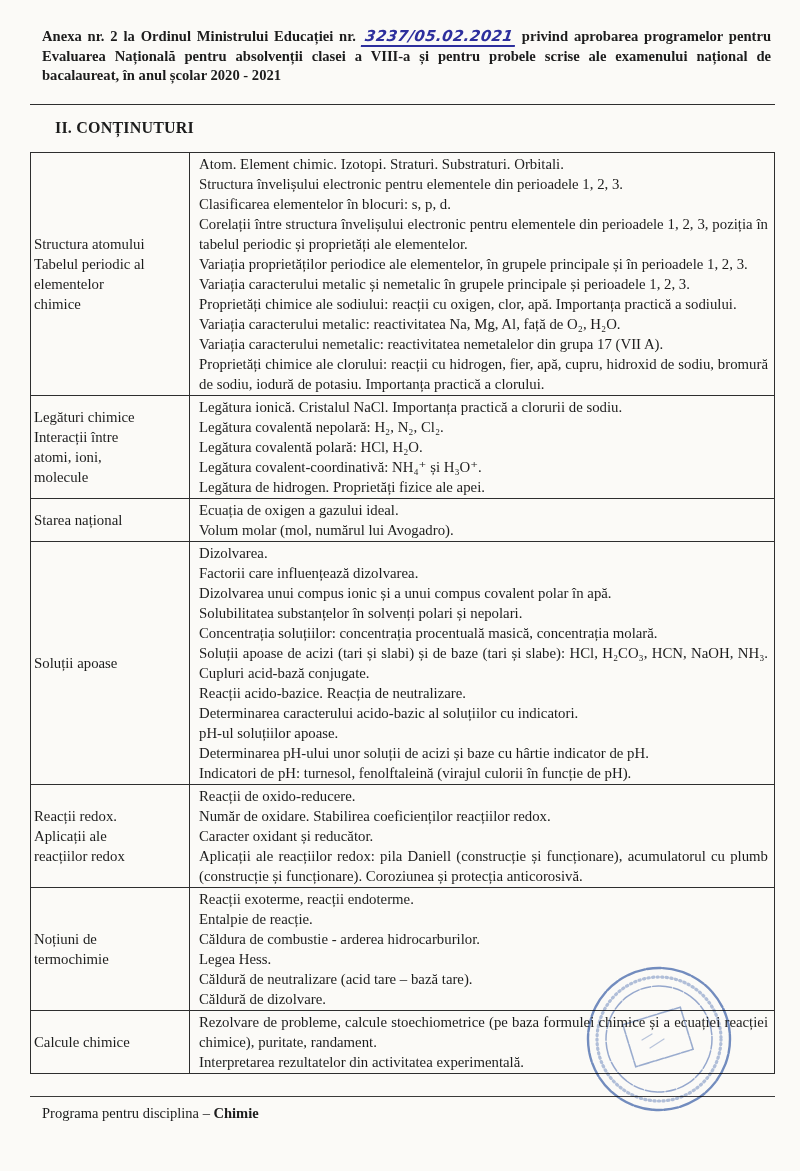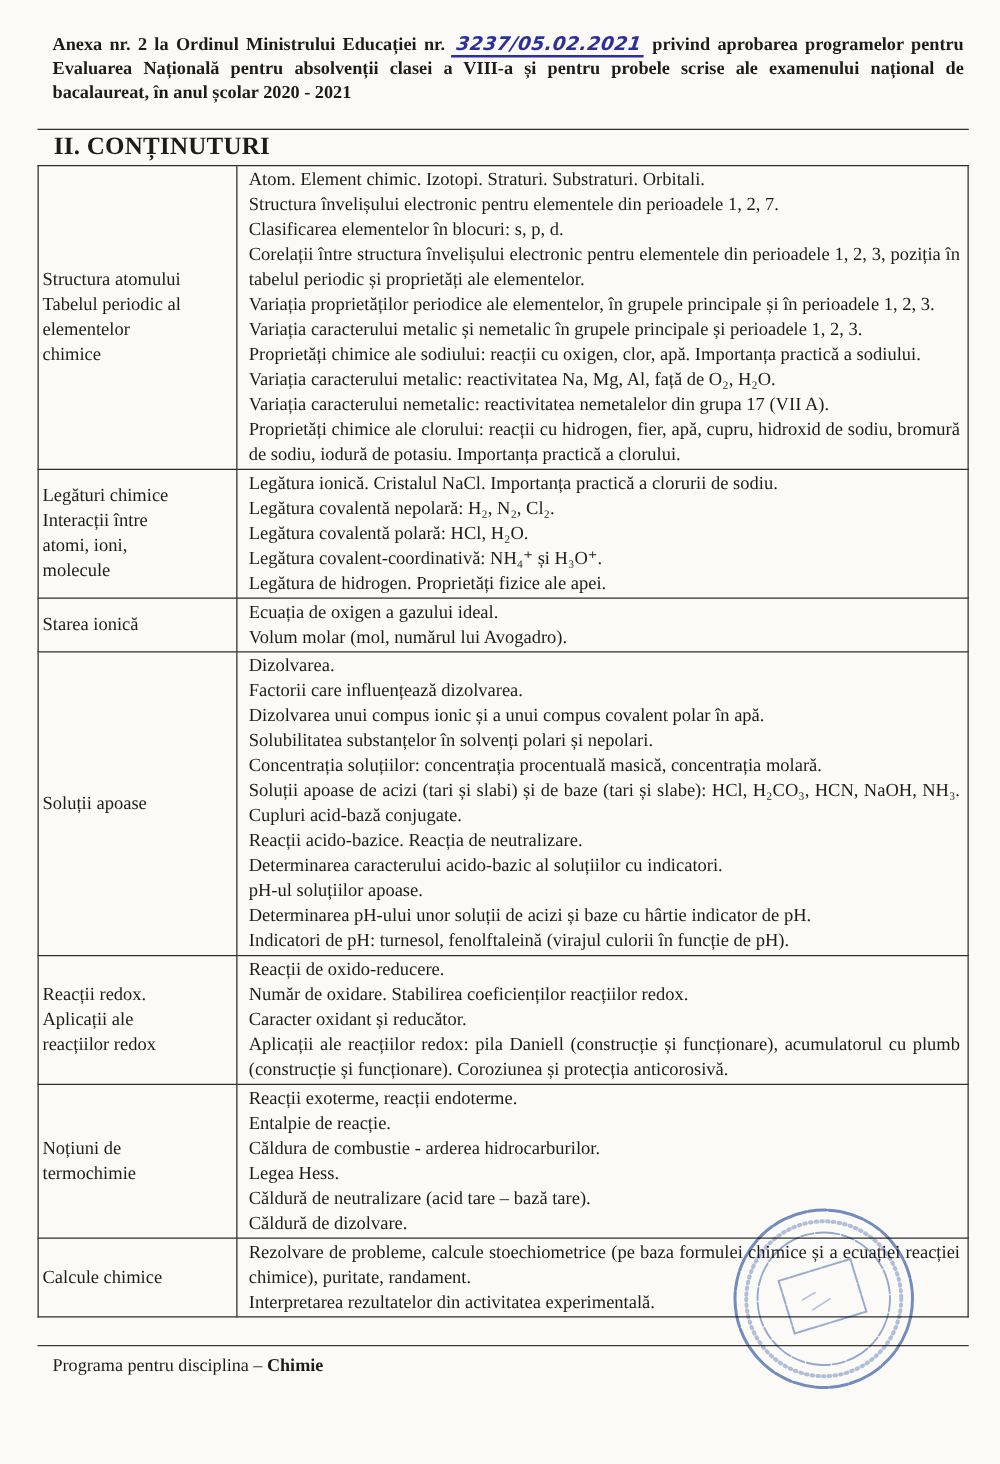--- a/index.html
+++ b/index.html
@@ -29,22 +29,22 @@
     color:#2d2f9d;
     border-bottom:2px solid #2d2f9d;
     transform:skewX(-8deg);
     letter-spacing:.4px;
     padding:0 3px 1px 3px;
   }
 
   .top-rule{border-top:1.7px solid #2e2e2e;}
 
   .section-title{
-    margin:0;padding:2px 0 3px 13px;
-    font-size:20px;font-weight:bold;
+    margin:12px;padding:2px 0 3px 13px;
+    font-size:16px;font-weight:bold;
     letter-spacing:.2px;
   }
 
   
   table.contents{
     border-collapse:collapse;
     width:745px;table-layout:fixed;
   }
   table.contents td{
     border:1.7px solid #2e2e2e;
@@ -101,21 +101,21 @@
     <tbody id="table-body">
   <tr>
     <td class="topic-cell">
             <span class="topic-line">Structura atomului</span>
             <span class="topic-line">Tabelul periodic al</span>
             <span class="topic-line">elementelor</span>
             <span class="topic-line">chimice</span>
           </td>
     <td class="items-cell">
             <p>Atom. Element chimic. Izotopi. Straturi. Substraturi. Orbitali.</p>
-            <p>Structura învelișului electronic pentru elementele din perioadele 1, 2, 7.</p>
+            <p>Structura învelișului electronic pentru elementele din perioadele 1, 2, 3.</p>
             <p>Clasificarea elementelor în blocuri: s, p, d.</p>
             <p>Corelații între structura învelișului electronic pentru elementele din perioadele 1, 2, 3, poziția în tabelul periodic și proprietăți ale elementelor.</p>
             <p>Variația proprietăților periodice ale elementelor, în grupele principale și în perioadele 1, 2, 3.</p>
             <p>Variația caracterului metalic și nemetalic în grupele principale și perioadele 1, 2, 3.</p>
             <p>Proprietăți chimice ale sodiului: reacții cu oxigen, clor, apă. Importanța practică a sodiului.</p>
             <p>Variația caracterului metalic: reactivitatea Na, Mg, Al, față de O₂, H₂O.</p>
             <p>Variația caracterului nemetalic: reactivitatea nemetalelor din grupa 17 (VII A).</p>
             <p>Proprietăți chimice ale clorului: reacții cu hidrogen, fier, apă, cupru, hidroxid de sodiu, bromură de sodiu, iodură de potasiu. Importanța practică a clorului.</p>
           </td>
   </tr>
@@ -131,21 +131,21 @@
             <p>Legătura ionică. Cristalul NaCl. Importanța practică a clorurii de sodiu.</p>
             <p>Legătura covalentă nepolară: H₂, N₂, Cl₂.</p>
             <p>Legătura covalentă polară: HCl, H₂O.</p>
             <p>Legătura covalent-coordinativă: NH₄⁺ și H₃O⁺.</p>
             <p>Legătura de hidrogen. Proprietăți fizice ale apei.</p>
           </td>
   </tr>
 
   <tr>
     <td class="topic-cell">
-            <span class="topic-line">Starea ionică</span>
+            <span class="topic-line">Starea național</span>
           </td>
     <td class="items-cell">
             <p>Ecuația de oxigen a gazului ideal.</p>
             <p>Volum molar (mol, numărul lui Avogadro).</p>
           </td>
   </tr>
 
   <tr>
     <td class="topic-cell">
             <span class="topic-line">Soluții apoase</span>

